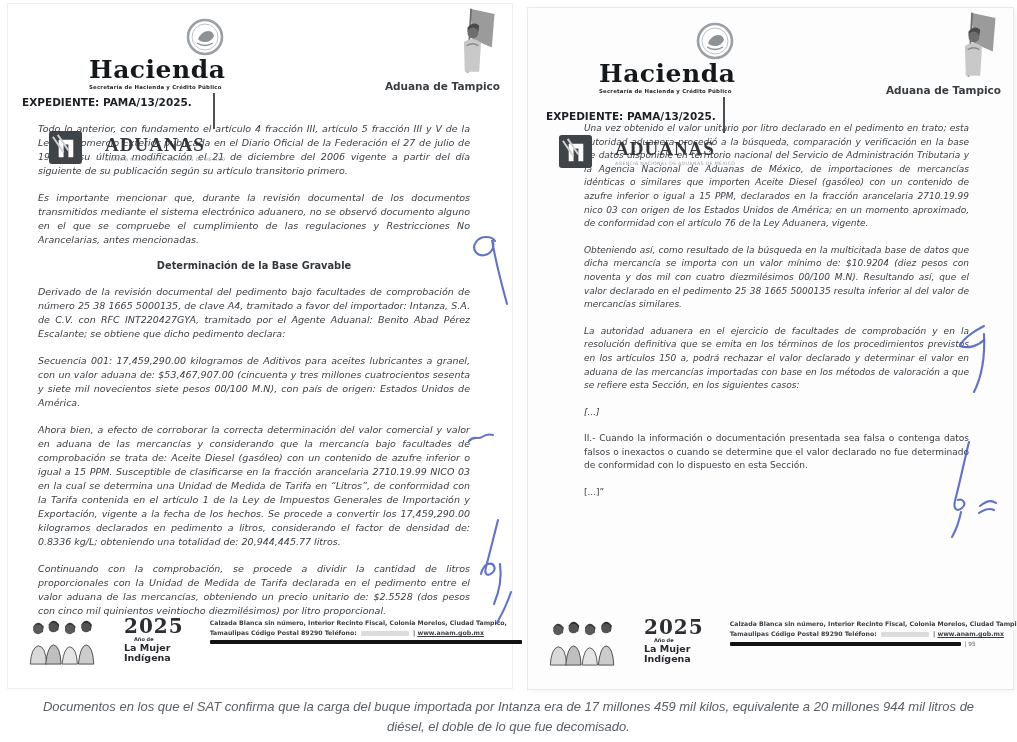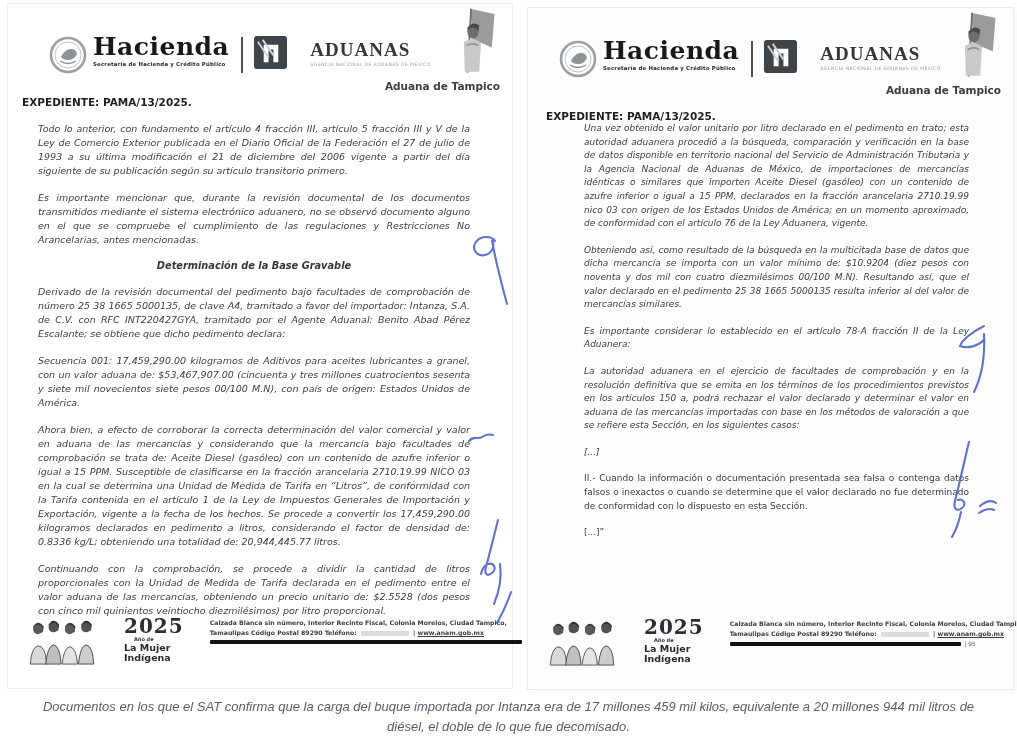--- a/index.html
+++ b/index.html
@@ -7,21 +7,21 @@
     width:1017px;height:742px;position:relative;overflow:hidden;
     background:#ffffff;
     font-family:"DejaVu Sans", sans-serif;
   }
   .page{position:absolute;background:#fff;}
   #page-left{left:8px;top:4px;width:504px;height:684px;box-shadow:0 0 0 1px #efefef;}
   #page-right{left:528px;top:8px;width:485px;height:681px;background:#fdfdfd;box-shadow:0 0 0 1px #e9e9e9, 3px 2px 8px rgba(0,0,0,0.05);}
 
   
   .page-header{position:relative;height:92px;}
-  .brand-row{position:absolute;top:30px;left:40px;display:flex;align-items:flex-start;}
+  .brand-row{position:absolute;top:12px;left:40px;display:flex;align-items:flex-end;flex-direction:column;}
   #page-right .brand-row{left:30px;}
   .seal{width:40px;height:40px;flex:0 0 auto;margin-top:1px;}
   .hacienda-text{margin-left:5px;}
   .hacienda-name{font-family:"DejaVu Serif", serif;font-weight:bold;font-size:25px;line-height:1;color:#16191c;letter-spacing:.5px;}
   .hacienda-sub{font-size:5.4px;font-weight:bold;color:#24282c;margin-top:2px;letter-spacing:.2px;}
   .brand-divider{width:2px;height:36px;background:#4a4f54;margin:3px 10px 0 12px;}
   .aduanas-block{display:flex;align-items:flex-start;margin-top:1px;gap:16px;}
   .aduanas-icon{width:35px;height:35px;flex:0 0 auto;}
   .aduanas-text{margin-left:6px;margin-top:5px;}
   .aduanas-name{font-family:"Liberation Serif", serif;font-weight:bold;font-size:19px;line-height:1;color:#34383c;letter-spacing:1px;}
@@ -30,21 +30,21 @@
   .office-label{position:absolute;top:76px;right:12px;font-size:10.5px;font-weight:bold;color:#3a3e42;}
 
   .expediente{font-size:10.5px;font-weight:bold;color:#1c2024;margin:0 0 0 14px;}
   #page-right .expediente{margin-top:10px;margin-left:18px;}
 
   
   .doc-body{margin:14px 42px 0 30px;color:#3b4046;}
   #page-right .doc-body{margin:0 44px 0 56px;}
   .para{font-style:italic;font-size:9.5px;line-height:14px;text-align:justify;margin:0 0 13px 0;}
   #page-right .para{font-size:9px;line-height:13.6px;}
-  .section-heading{font-style:italic;font-weight:bold;text-align:center;font-size:9.8px;margin:2px 0 14px 0;color:#33373c;}
+  .section-heading{font-weight:bold;text-align:center;font-size:9.8px;margin:2px 0 14px 0;color:#33373c;}
   .upright{font-style:normal;}
 
   
   .comp-table{border-collapse:collapse;margin:14px 0 14px 14px;font-style:normal;color:#2e3237;}
   .comp-table th,.comp-table td{border:1.2px solid #4c5054;padding:2px 7px;vertical-align:middle;}
   .comp-table th{font-size:8.8px;text-align:left;}
   .comp-table td{font-size:8.8px;}
   .comp-table .c1{width:108px;text-align:justify;}
   .comp-table .op{width:40px;text-align:center;font-size:11px;font-weight:bold;}
   .comp-table .c2{width:120px;text-align:center;}
@@ -225,21 +225,20 @@
       </svg>
     </span>
     <div class="office-label">Aduana de Tampico</div>
   </div>
 
   <div class="expediente">EXPEDIENTE: PAMA/13/2025.</div>
 
   <div class="doc-body">
     <p class="para">Una vez obtenido el valor unitario por litro declarado en el pedimento en trato; esta autoridad aduanera procedió a la búsqueda, comparación y verificación en la base de datos disponible en territorio nacional del Servicio de Administración Tributaria y la Agencia Nacional de Aduanas de México, de importaciones de mercancías idénticas o similares que importen Aceite Diesel (gasóleo) con un contenido de azufre inferior o igual a 15 PPM, declarados en la fracción arancelaria 2710.19.99 nico 03 con origen de los Estados Unidos de América; en un momento aproximado, de conformidad con el artículo 76 de la Ley Aduanera, vigente.</p>
     <p class="para">Obteniendo así, como resultado de la búsqueda en la multicitada base de datos que dicha mercancía se importa con un valor mínimo de: $10.9204 (diez pesos con noventa y dos mil con cuatro diezmilésimos 00/100 M.N). Resultando así, que el valor declarado en el pedimento 25 38 1665 5000135 resulta inferior al del valor de mercancías similares.</p>
-    <p class="para">Es importante considerar lo establecido en el artículo 78-A fracción II de la Ley Aduanera:</p>
     <p class="para">La autoridad aduanera en el ejercicio de facultades de comprobación y en la resolución definitiva que se emita en los términos de los procedimientos previstos en los artículos 150 a, podrá rechazar el valor declarado y determinar el valor en aduana de las mercancías importadas con base en los métodos de valoración a que se refiere esta Sección, en los siguientes casos:</p>
     <p class="para">[...]</p>
     <p class="para upright">II.- Cuando la información o documentación presentada sea falsa o contenga datos falsos o inexactos o cuando se determine que el valor declarado no fue determinado de conformidad con lo dispuesto en esta Sección.</p>
     <p class="para upright">[...]”</p>
   </div>
 
   <div class="page-footer">
     <span class="women-illustration">
       <svg viewBox="0 0 76 52" width="74" height="50">
         <path d="M7 11 q5-8 11 0 l-1 6 h-9 z" fill="#3a3a3a"></path>

